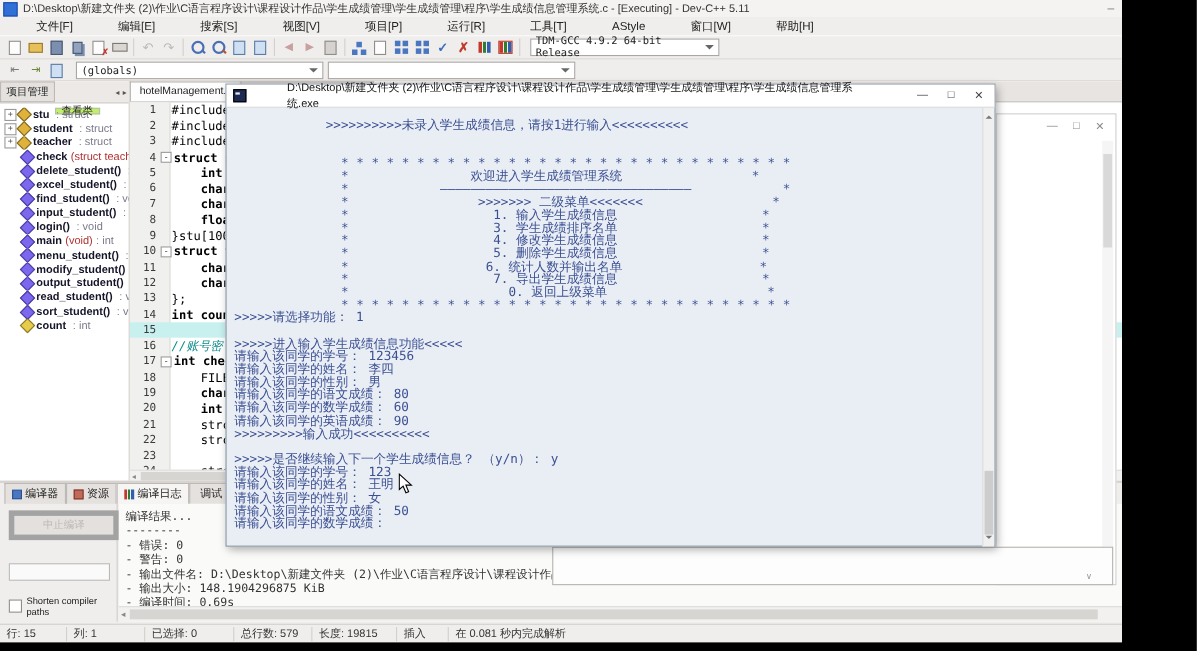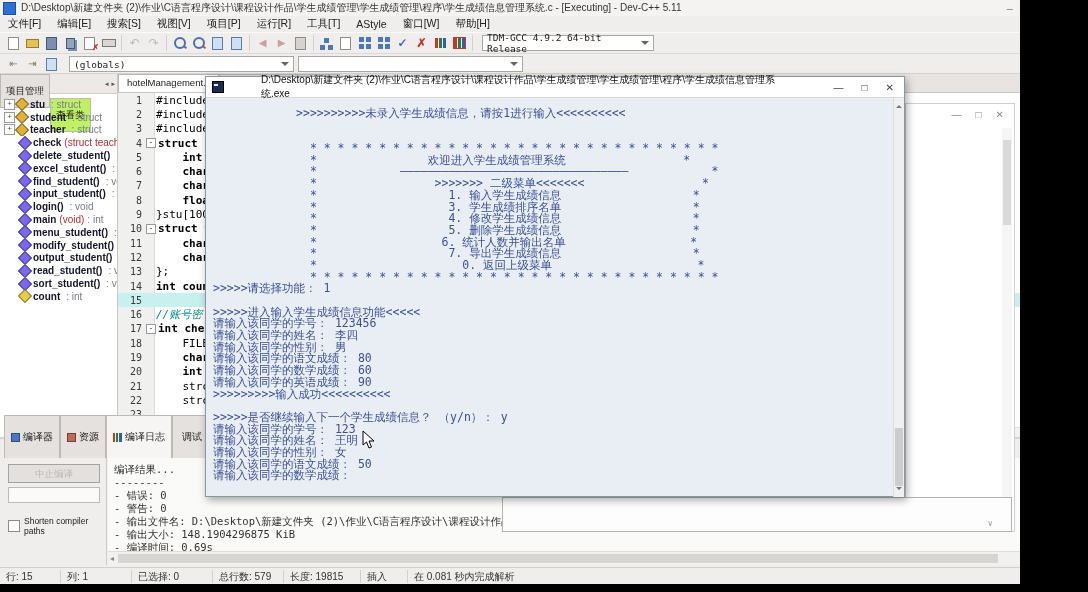--- a/index.html
+++ b/index.html
@@ -10,21 +10,21 @@
   .titlebar{position:absolute;left:0;top:0;width:1088px;height:16px;background:#f5f3f2;
     display:flex;align-items:center;font-size:10px;color:#333;border-bottom:1px solid #e3e0dd;}
   .app-ico{width:11px;height:11px;margin:0 5px 0 3px;background:#2f6fd6;border:1px solid #1c4ea8;
     color:#fff;font-size:8px;line-height:11px;text-align:center;font-weight:bold;flex:none;}
   .titlebar .wbtns{margin-left:auto;display:flex;gap:22px;padding-right:12px;color:#777;font-size:11px;}
   .wbtn{cursor:default;}
 
   
   .menubar{position:absolute;left:0;top:16px;width:1088px;height:16px;background:#f0eeec;
     display:flex;align-items:center;font-size:10.5px;color:#222;}
-  .menu-item{padding:0 8px;}
+  .menu-item{padding:0 8px;margin-left:25px;}
 
   
   .toolbar1{position:absolute;left:0;top:32px;width:1088px;height:22px;background:#f0eeec;
     border-top:1px solid #fbfaf9;border-bottom:1px solid #dcd9d6;display:flex;align-items:center;padding-left:4px;box-sizing:border-box;}
   .toolbar2{position:absolute;left:0;top:55px;width:1088px;height:19px;background:#f0eeec;
     border-bottom:1px solid #d6d3d0;display:flex;align-items:center;padding-left:4px;box-sizing:border-box;}
   .tsep{width:1px;height:16px;background:#d2cfcc;margin:0 3px;}
   .tbi{width:19px;height:17px;display:flex;align-items:center;justify-content:center;flex:none;position:relative;}
   .g{width:11px;height:13px;background:#fdfdfd;border:1px solid #8f8d8a;box-sizing:border-box;}
   .g.folder{background:#e8c05a;border-color:#9a7b2d;height:9px;width:13px;}
@@ -50,21 +50,21 @@
   .combo{height:16px;background:#fff;border:1px solid #a9a6a3;display:flex;align-items:center;
     font-family:"DejaVu Sans Mono",monospace;font-size:9.5px;color:#222;padding:0 4px;box-sizing:border-box;}
   .combo .arrow{margin-left:auto;width:0;height:0;border:4px solid transparent;border-top-color:#666;margin-top:4px;}
   .combo.compiler{width:172px;margin-left:6px;}
   .combo.globals{width:225px;margin-left:8px;}
   .combo.empty{width:225px;margin-left:4px;}
 
   
   .sidebar{position:absolute;left:0;top:74px;width:118px;height:363px;background:#fff;border-right:1px solid #c9c6c3;box-sizing:border-box;}
   .side-tabs{height:19px;background:#ece9e6;display:flex;align-items:stretch;font-size:9.5px;color:#222;border-bottom:1px solid #d2cfcc;}
-  .side-tab{padding:16px 5px;border:1px solid #bdbab6;background:#e4e1de;display:flex;align-items:center;}
+  .side-tab{padding:2px 5px;border:1px solid #bdbab6;background:#e4e1de;display:flex;align-items:center;}
   .side-tab.active{background:#bef264;margin-top:24px;}
   .side-scroll{margin-left:auto;display:flex;align-items:center;font-size:7px;color:#555;gap:3px;padding-right:2px;}
   .tree{padding-top:4px;overflow:hidden;height:336px;}
   .tree-item{height:12.8px;display:flex;align-items:center;white-space:nowrap;overflow:hidden;font-size:10px;padding-left:4px;}
   .expander{width:9px;height:9px;margin-right:2px;flex:none;font-size:8px;line-height:8px;text-align:center;color:#555;}
   .expander:not(:empty){border:1px solid #9a9a9a;background:#fff;}
   .expander:empty{width:14px;}
   .nicon{width:8px;height:8px;flex:none;margin-right:3px;transform:rotate(45deg);}
   .nicon.struct{background:#e0b23c;border:1px solid #7d6a2a;}
   .nicon.func{background:#7b68ee;border:1px solid #4a3f9e;}
@@ -91,31 +91,31 @@
   .ehsb{position:absolute;left:118px;top:427px;width:958px;height:10px;background:#f2f1ef;border-top:1px solid #ddd;
     font-size:7px;color:#888;display:flex;align-items:center;}
   .ehsb .thumb{width:170px;height:8px;background:#d7d5d2;margin-left:4px;}
   .evsb{position:absolute;left:1076px;top:74px;width:12px;height:363px;background:#f2f1ef;border-left:1px solid #ddd;box-sizing:border-box;}
   .evsb .thumb{width:10px;height:130px;background:#d7d5d2;margin:14px auto 0;}
   .vsb-arrow{display:block;text-align:center;font-size:7px;color:#888;height:12px;line-height:12px;}
 
   
   .bottom{position:absolute;left:0;top:437px;width:1088px;height:130px;background:#f0eeec;border-top:2px solid #d6d3d0;box-sizing:border-box;}
   .btabs{height:19px;display:flex;align-items:flex-end;padding-left:4px;font-size:10px;color:#222;}
-  .btab{display:flex;align-items:center;gap:3px;padding:14px 6px;border:1px solid #bdbab6;border-bottom:none;background:#e4e1de;}
+  .btab{display:flex;align-items:center;gap:3px;padding:2px 6px;border:1px solid #bdbab6;border-bottom:none;background:#e4e1de;}
   .btab.active{background:#f6f5f3;}
   .bticon{width:9px;height:9px;flex:none;}
   .bticon.ic-grid{background:#4a77c0;box-shadow:inset 0 0 0 1px #2c4f88;}
   .bticon.ic-copy{background:#c06a5a;border:1px solid #7d3b2f;box-sizing:border-box;}
   .bticon.ic-log{background:linear-gradient(90deg,#c0392b 0 2px,#f0eeec 2px 3px,#2e7d32 3px 5px,#f0eeec 5px 6px,#2f5fb0 6px 9px);}
   .bticon.ic-check{width:auto;height:auto;color:#3a6fc0;font-weight:bold;font-size:10px;line-height:9px;}
   .bticon.ic-search{border:2px solid #4a6fb5;border-radius:50%;width:5px;height:5px;}
   .bcontent{position:relative;height:107px;}
   .bleft{position:absolute;left:0;top:0;width:107px;height:107px;border-right:1px solid #cfccc9;box-sizing:border-box;padding:6px 6px 0 8px;}
-  .abort-btn{width:90px;height:17px;background:#e3e0dd;border:1px solid #a3a3a3;color:#bcb9b6;font-size:9.5px;text-align:center;line-height:17px;margin-bottom:4px;}
+  .abort-btn{width:90px;height:17px;background:#e3e0dd;border:5px solid #a3a3a3;color:#bcb9b6;font-size:9.5px;text-align:center;line-height:17px;margin-bottom:21px;}
   .progress{width:90px;height:14px;background:#fbfafa;border:1px solid #bdbab6;margin-bottom:13px;}
   .chkrow{display:flex;align-items:center;gap:4px;font-size:8.5px;color:#222;}
   .chkbox{width:10px;height:10px;background:#fff;border:1px solid #8f8d8a;flex:none;}
   .blog{position:absolute;left:108px;top:0;width:980px;height:107px;background:#fafaf9;overflow:hidden;
     font-family:"DejaVu Sans Mono",monospace;font-size:10.5px;color:#333;padding:5px 0 0 6px;box-sizing:border-box;}
   .logline{height:13px;white-space:pre;}
   .bhsb{position:absolute;left:108px;top:93px;width:980px;height:13px;background:#f2f1ef;border-top:1px solid #ddd;
     display:flex;align-items:center;font-size:8px;color:#888;}
   .bhsb .thumb{width:880px;height:9px;background:#d7d5d2;margin-left:4px;}
 

